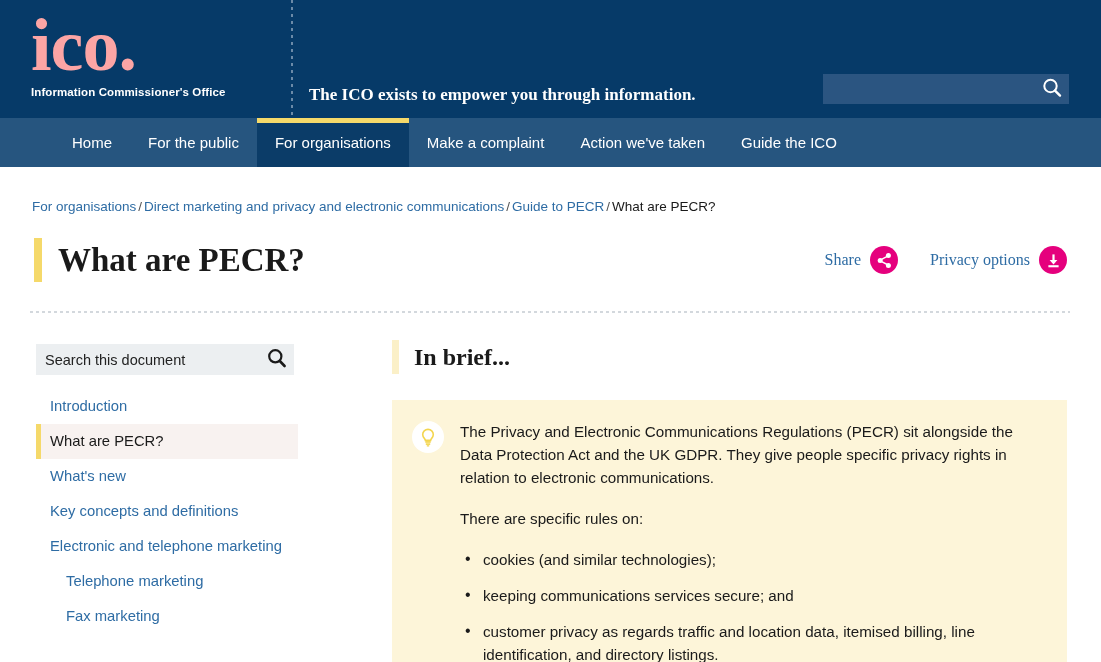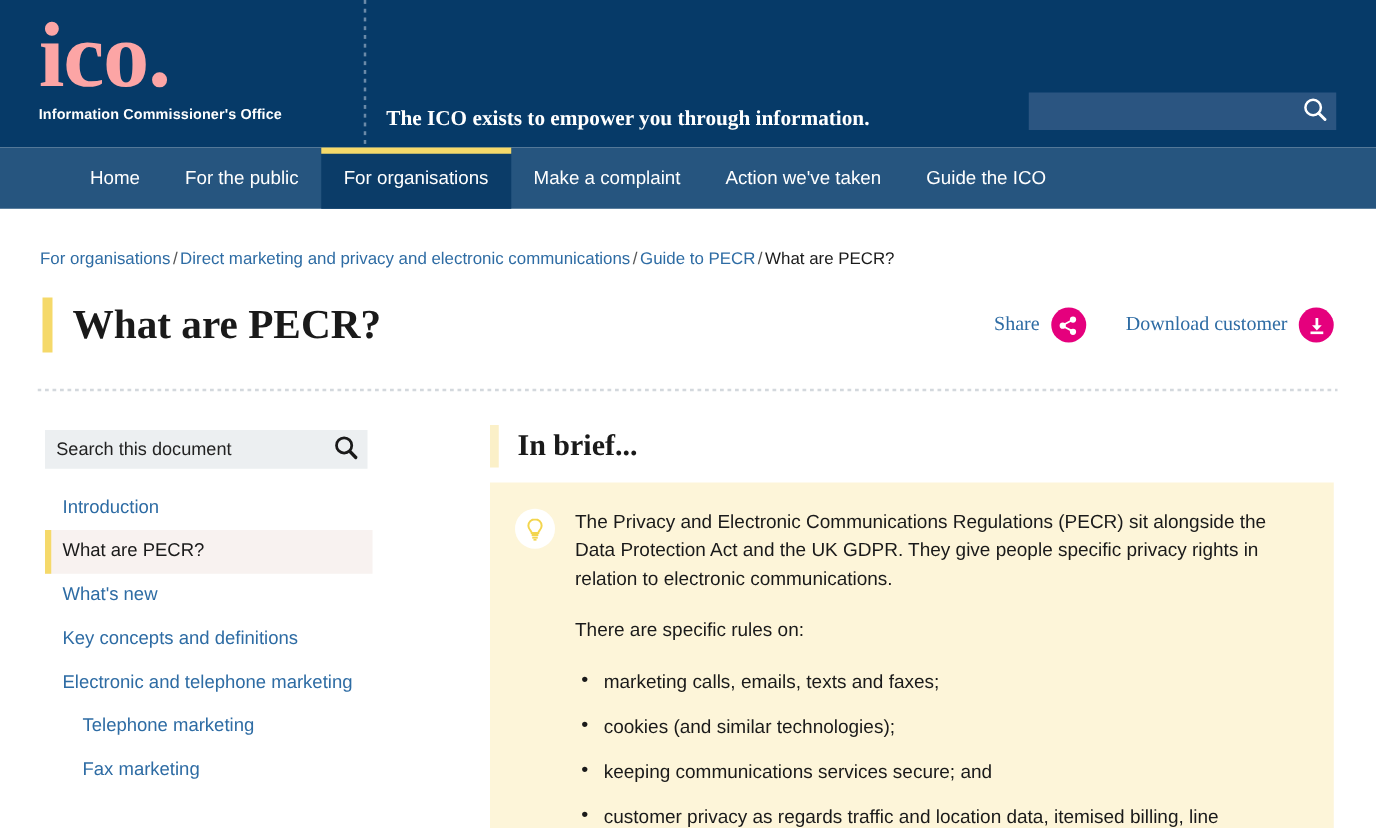--- a/index.html
+++ b/index.html
@@ -244,21 +244,21 @@
 
   
   .content {
     position: absolute;
     left: 392px; top: 340px;
     width: 675px;
   }
   .section-head {
     display: flex;
     align-items: stretch;
-    margin-bottom: 12px;
+    margin-bottom: 26px;
   }
   .section-bar {
     width: 7px;
     background: #fbf0c8;
     margin-right: 15px;
   }
   .section-title {
     font-family: "Liberation Serif", serif;
     font-size: 24px;
     font-weight: bold;
@@ -376,21 +376,21 @@
           <circle cx="12.4" cy="3.6" r="2.5" fill="#ffffff"></circle>
           <circle cx="12.4" cy="13.4" r="2.5" fill="#ffffff"></circle>
           <circle cx="4.2" cy="8.5" r="2.5" fill="#ffffff"></circle>
           <line x1="5.6" y1="7.4" x2="11.2" y2="4.4" stroke="#ffffff" stroke-width="1.5"></line>
           <line x1="5.6" y1="9.6" x2="11.2" y2="12.5" stroke="#ffffff" stroke-width="1.5"></line>
         </svg>
       </span>
     </div>
     <div class="action-gap"></div>
     <div class="action">
-      <span class="action-label">Download customer</span>
+      <span class="action-label">Privacy options</span>
       <span class="action-icon">
         <svg width="17" height="17" viewBox="0 0 17 17">
           <line x1="8.5" y1="2.4" x2="8.5" y2="9.6" stroke="#ffffff" stroke-width="2.2"></line>
           <polygon points="4.6,8.1 12.4,8.1 8.5,12.4" fill="#ffffff"></polygon>
           <rect x="3.4" y="13.2" width="10.2" height="2.1" fill="#ffffff"></rect>
         </svg>
       </span>
     </div>
   </div>
 </div>
@@ -446,21 +446,20 @@
           <path d="M9 1.4c-3 0-5.3 2.3-5.3 5.1 0 2 1.1 3.2 1.9 4.2.5.7.8 1.1.8 1.7h5.2c0-.6.3-1 .8-1.7.8-1 1.9-2.2 1.9-4.2 0-2.8-2.3-5.1-5.3-5.1z" fill="none" stroke="#f3d54e" stroke-width="1.6"></path>
           <rect x="6.3" y="13.1" width="5.4" height="1.7" fill="#f3d54e"></rect>
           <rect x="6.8" y="15.3" width="4.4" height="1.6" fill="#f3d54e"></rect>
           <rect x="7.8" y="17.2" width="2.4" height="1.3" fill="#f3d54e"></rect>
         </svg>
       </div>
       <div class="callout-body">
         <p>The Privacy and Electronic Communications Regulations (PECR) sit alongside the Data Protection Act and the UK GDPR. They give people specific privacy rights in relation to electronic communications.</p>
         <p>There are specific rules on:</p>
         <ul>
-          <li>marketing calls, emails, texts and faxes;</li>
           <li>cookies (and similar technologies);</li>
           <li>keeping communications services secure; and</li>
           <li>customer privacy as regards traffic and location data, itemised billing, line identification, and directory listings.</li>
         </ul>
       </div>
     </div>
   </div>
 </div>
 
 </body></html>

